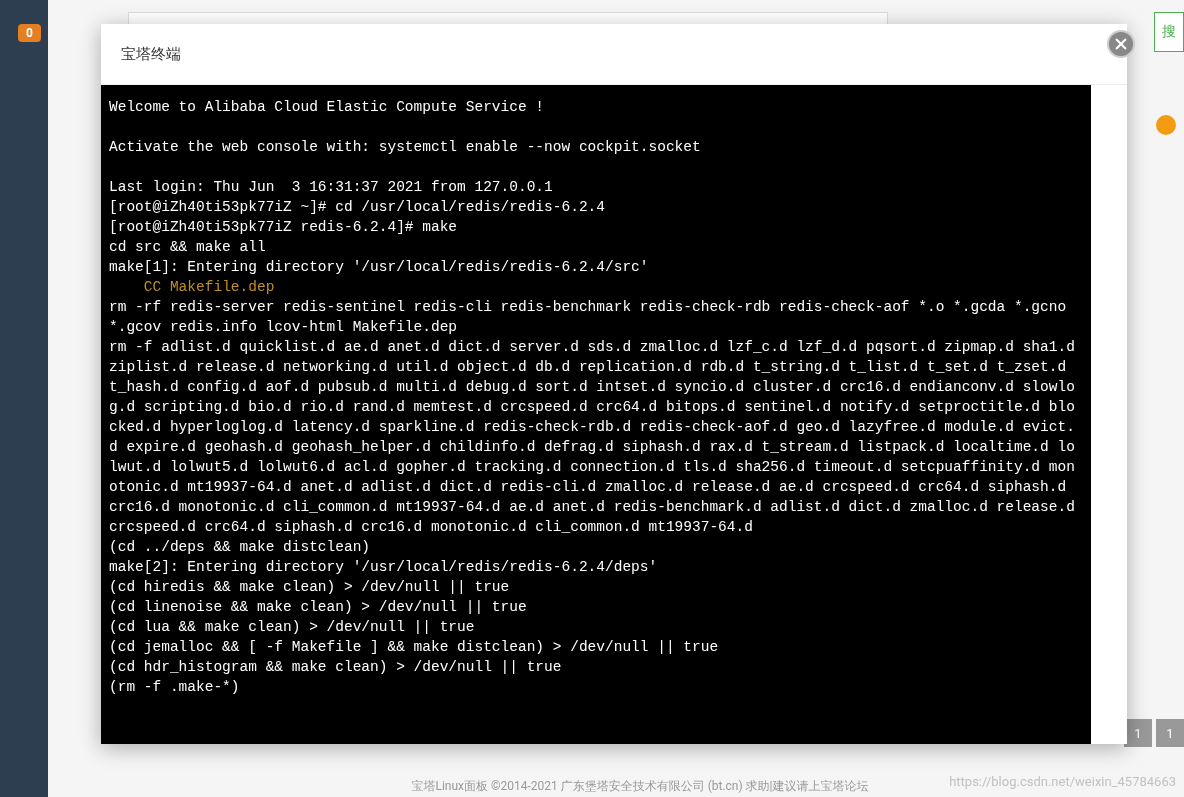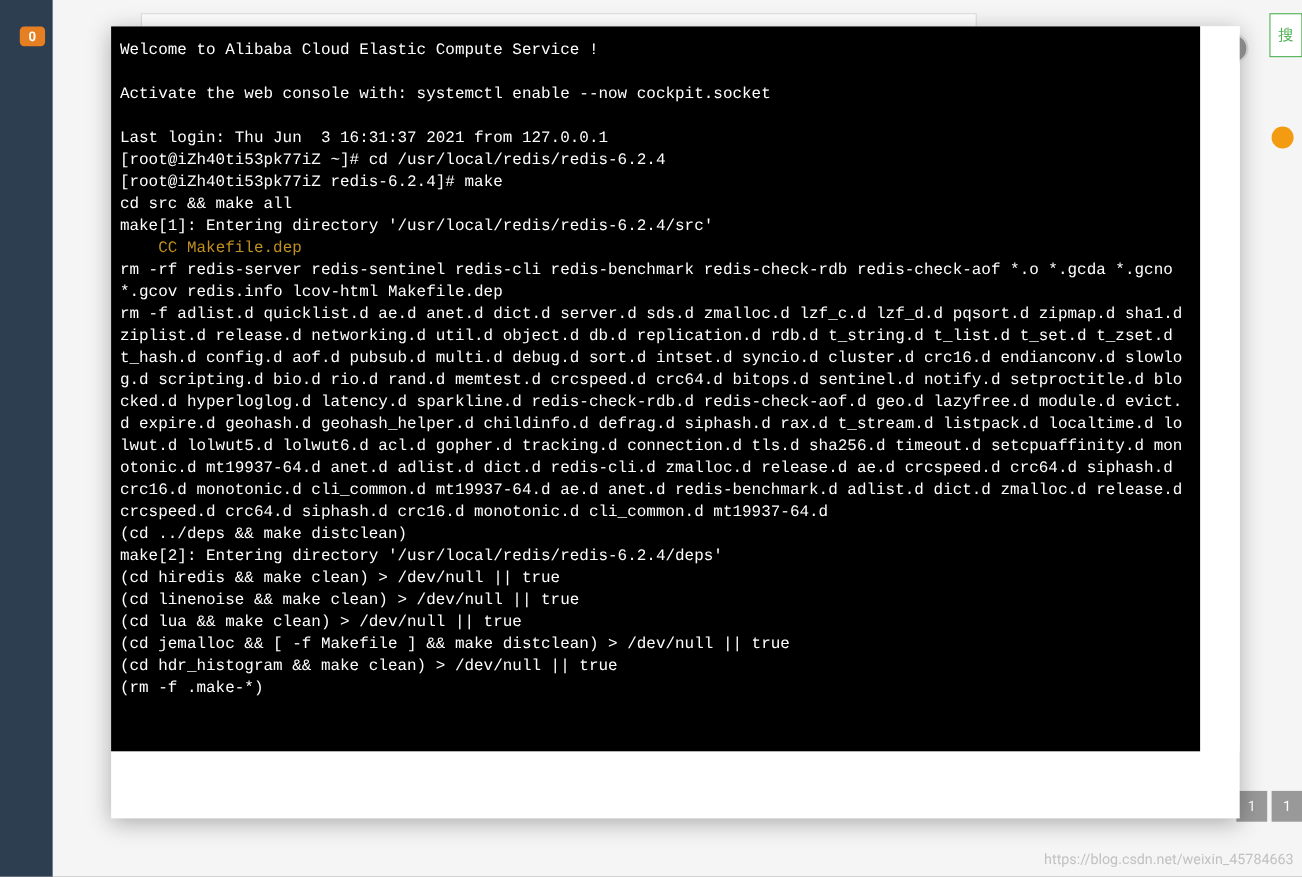--- a/index.html
+++ b/index.html
@@ -234,24 +234,28 @@
 
 <div class="main-bg">
   <div class="field-box"></div>
   <div class="search-bar">搜</div>
   <div class="warning-icon"></div>
   <div class="total-label">共</div>
   <div class="pagination">
     <div class="pagination-item">1</div>
     <div class="pagination-item">1</div>
   </div>
+  <div class="footer-text">宝塔Linux面板 ©2014-2021 广东堡塔安全技术有限公司 (bt.cn) 求助|建议请上宝塔论坛</div>
 </div>
 
 <div class="modal">
   <div class="close-btn"></div>
+  <div class="modal-header">
+    <div class="modal-title">宝塔终端</div>
+  </div>
   <div class="terminal-wrapper">
     <div class="terminal"><span class="white-text">Welcome to Alibaba Cloud Elastic Compute Service !</span>
 
 <span class="white-text">Activate the web console with: systemctl enable --now cockpit.socket</span>
 
 <span class="white-text">Last login: Thu Jun  3 16:31:37 2021 from 127.0.0.1</span>
 <span class="white-text">[root@iZh40ti53pk77iZ ~]# cd /usr/local/redis/redis-6.2.4</span>
 <span class="white-text">[root@iZh40ti53pk77iZ redis-6.2.</span><span class="white-text">4]# make</span>
 <span class="white-text">cd src &amp;&amp; make all</span>
 <span class="white-text">make[1]: Entering directory '/usr/local/redis/redis-6.2.4/src'</span>

